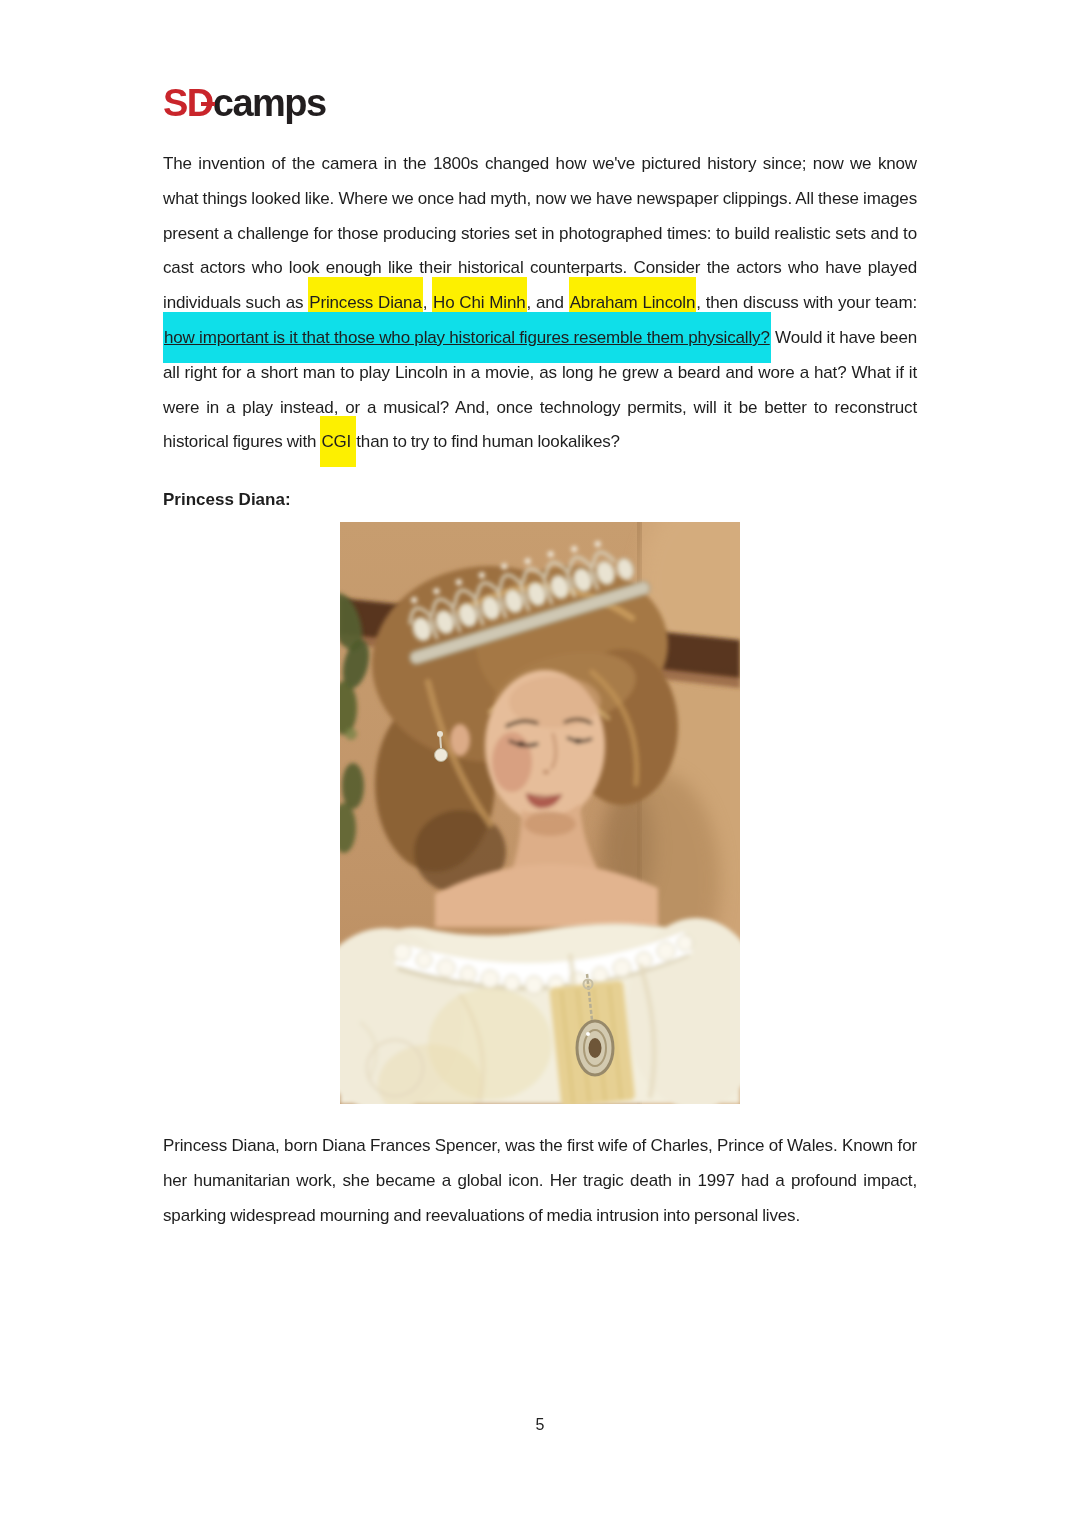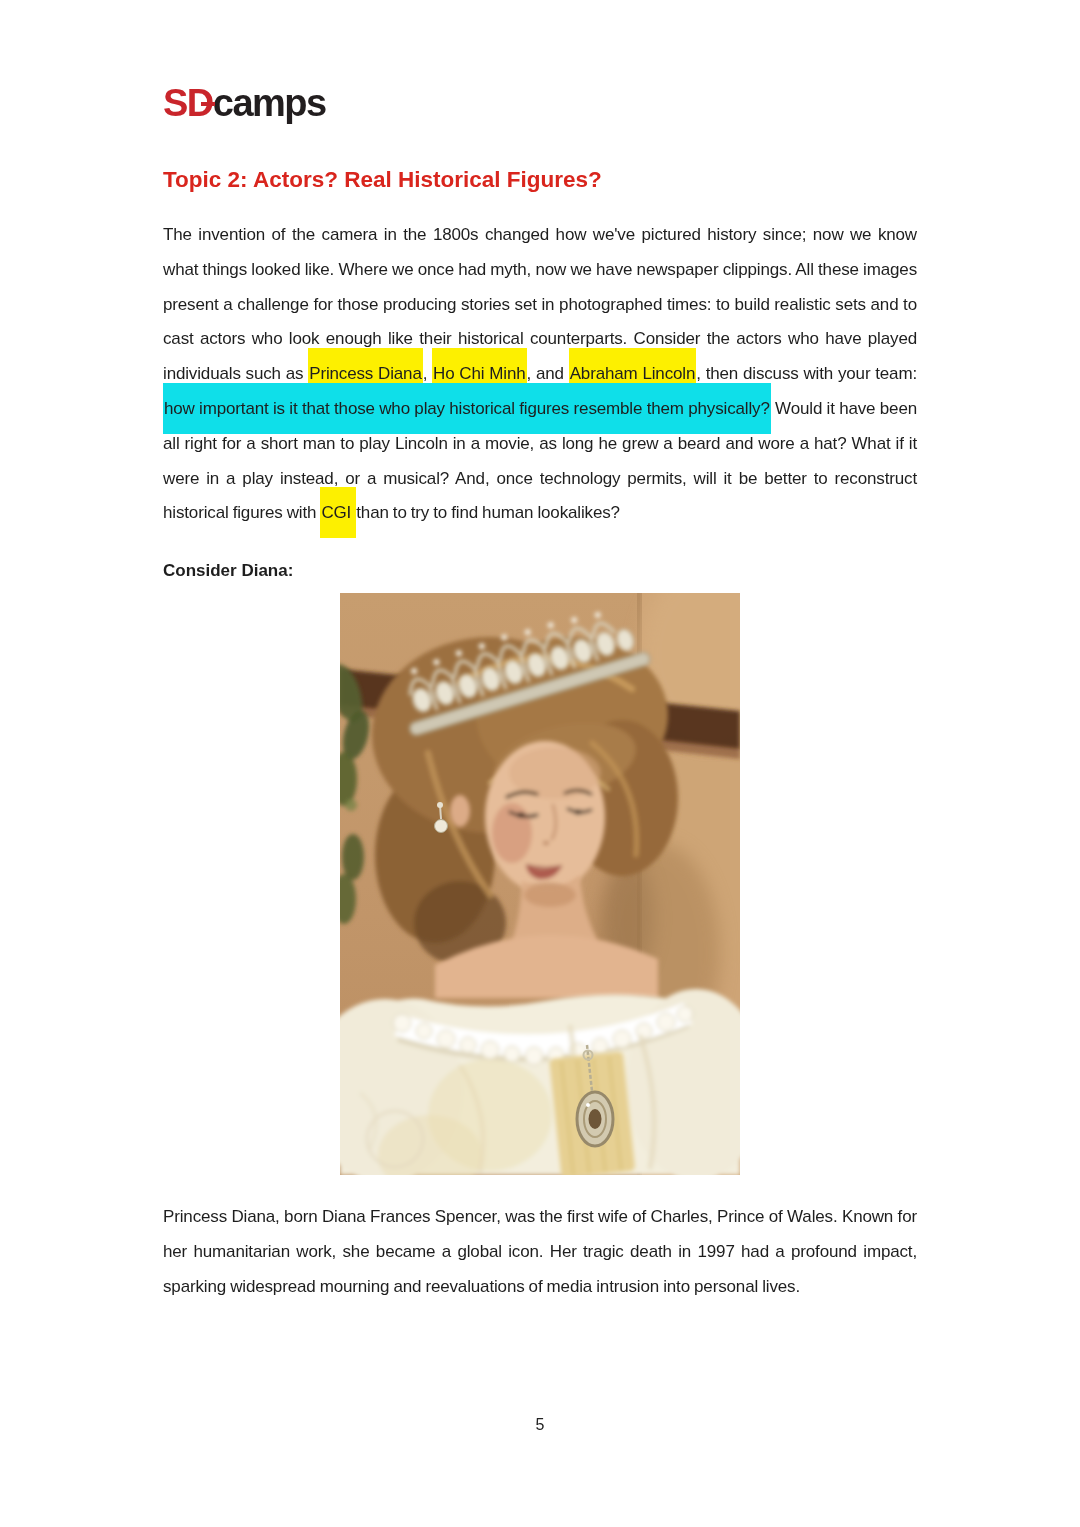--- a/index.html
+++ b/index.html
@@ -14,43 +14,42 @@
                     background:var(--logo-red,#c9252b); }
   .logo-camps { color:var(--logo-dark,#221e1f); }
   .doc-title { font-size:19px; color:#1c1c1c; padding-bottom:3px; }
 
   .topic-heading { font-size:22.5px; font-weight:bold; color:var(--heading-red,#d9251d); margin:45px 0 0 0; }
 
   .body-text { font-size:17px; line-height:34.8px; text-align:justify; margin:25px 0 0 0;
                letter-spacing:-0.15px; word-spacing:-0.5px; }
   .hl { padding:16px 1px; -webkit-box-decoration-break:clone; box-decoration-break:clone; }
   .hl-yellow { background:var(--highlight-yellow,#fdf000); }
-  .hl-cyan { background:var(--highlight-cyan,#0fdfe9); }
+  .hl-cyan { background:var(--highlight-cyan,#0fdfe9);text-decoration:underline; }
 
   .figure-label { font-size:17px; font-weight:bold; margin:30px 0 0 0; }
   .photo-frame { width:400px; height:582px; margin:12px auto 0 auto; overflow:hidden; }
   .caption-text { }
 
   .page-number { position:absolute; left:0; top:1416px; width:1080px; text-align:center; font-size:16px; color:#222; }
 </style>
 </head>
 <body>
 
 <div class="page">
   <div class="content">
 
     <div class="page-header">
       <div class="logo"><span class="logo-sd">SD</span><span class="logo-camps">camps</span></div>
     </div>
 
-    <h1 class="topic-heading">Topic 2: Actors? Real Historical Figures?</h1>
 
     <p class="body-text"><span>The invention of the camera in the 1800s changed how we've pictured history since; now we know what things looked like. Where we once had myth, now we have newspaper clippings. All these images present a challenge for those producing stories set in photographed times: to build realistic sets and to cast actors who look enough like their historical counterparts. Consider the actors who have played individuals such as </span><span class="hl hl-yellow">Princess Diana</span><span>, </span><span class="hl hl-yellow">Ho Chi Minh</span><span>, and </span><span class="hl hl-yellow">Abraham Lincoln</span><span>, then discuss with your team: </span><span class="hl hl-cyan">how important is it that those who play historical figures resemble them physically?</span><span> Would it have been all right for a short man to play Lincoln in a movie, as long he grew a beard and wore a hat? What if it were in a play instead, or a musical? And, once technology permits, will it be better to reconstruct historical figures with </span><span class="hl hl-yellow">CGI </span><span>than to try to find human lookalikes?</span></p>
 
-    <p class="figure-label">Consider Diana:</p>
+    <p class="figure-label">Princess Diana:</p>
 
     <div class="photo-frame" role="img" aria-label="Photograph of Princess Diana wearing a pearl tiara and a white ruffled gown with a medal on a yellow ribbon">
       <svg width="400" height="582" viewBox="0 0 400 582" xmlns="http://www.w3.org/2000/svg">
         <defs>
           <linearGradient id="bgGrad" x1="0" y1="0" x2="0" y2="1">
             <stop offset="0" stop-color="#c79d6f"></stop>
             <stop offset="0.5" stop-color="#c2966a"></stop>
             <stop offset="1" stop-color="#b98d60"></stop>
           </linearGradient>
           <filter id="soft" x="-20%" y="-20%" width="140%" height="140%">

